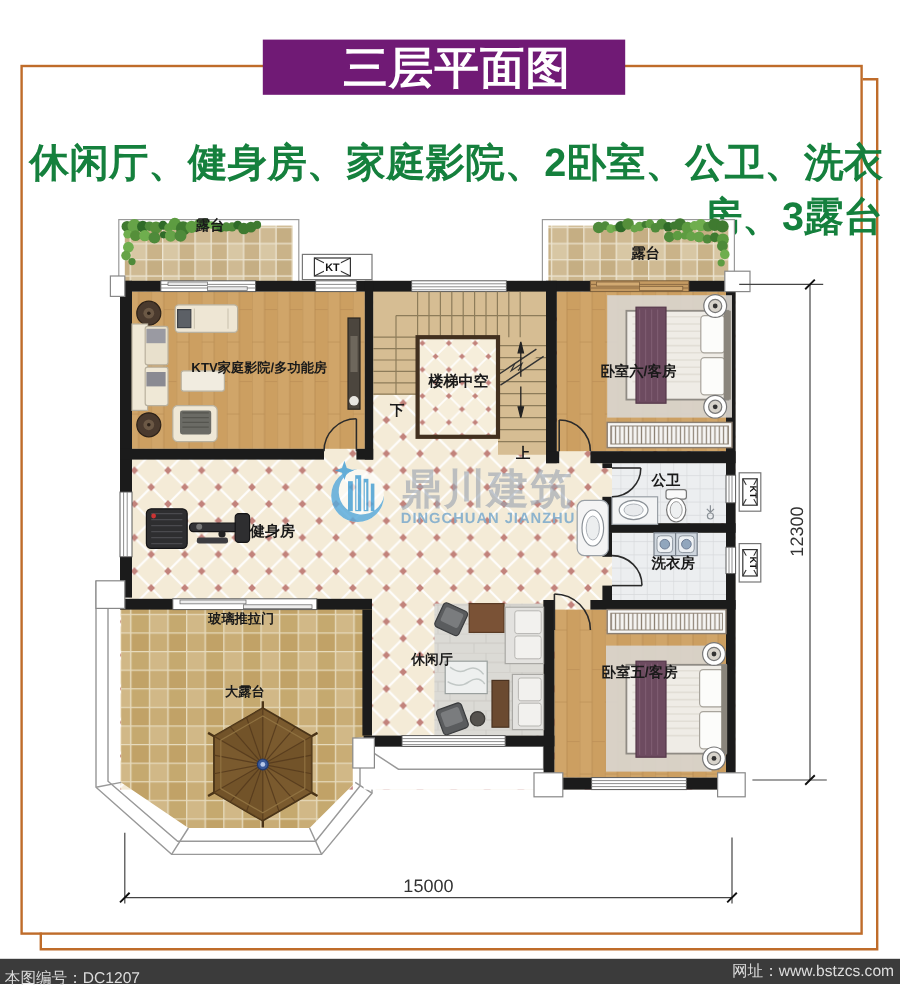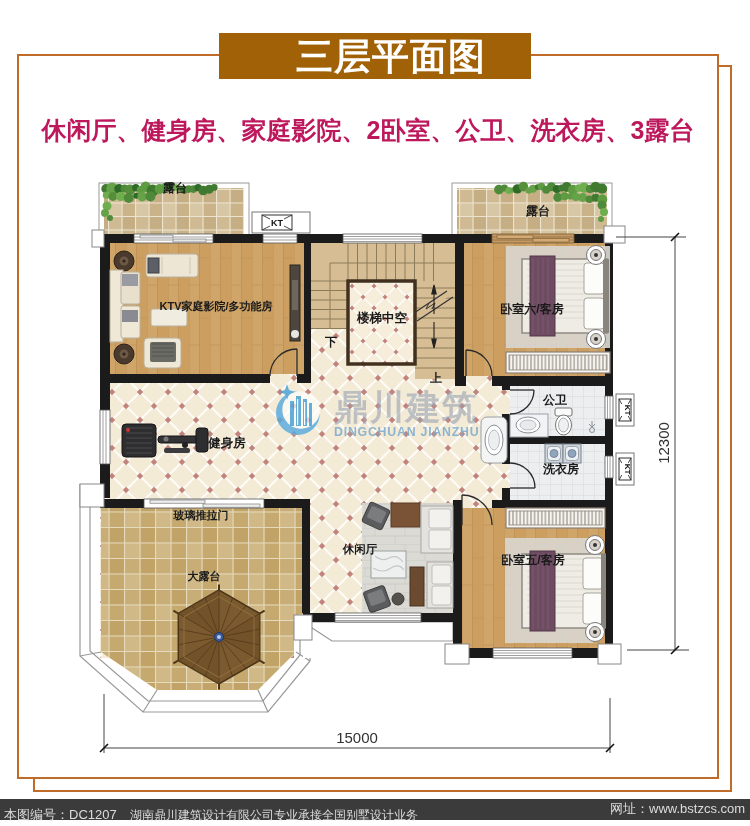--- a/index.html
+++ b/index.html
@@ -10,23 +10,23 @@
 <body>
 
 <div class="abs" style="left:17px;top:54px;width:702px;height:725px;border:2px solid #bf6c2a;box-sizing:border-box;"></div>
 
 <svg class="abs" style="left:0;top:0;" width="750" height="826" viewBox="0 0 750 826">
 <g stroke="#bf6c2a" stroke-width="2" fill="none">
 <path d="M719,66 L731,66 L731,791 L34,791 L34,777"></path>
 </g>
 </svg>
 
-<div class="abs" style="left:219px;top:33px;width:302px;height:46px;background:#a16207;color:#fff;font-size:37px;font-weight:bold;text-align:center;line-height:47px;letter-spacing:1px;text-indent:22px;padding-left:10px;">三层平面图</div>
-
-<div class="abs" style="left:0px;top:114px;width:736px;text-align:center;font-size:25px;font-weight:bold;color:#be185d;letter-spacing:0px;">休闲厅、健身房、家庭影院、2卧室、公卫、洗衣房、3露台</div>
+<div class="abs" style="left:219px;top:33px;width:302px;height:46px;background:#701a75;color:#fff;font-size:37px;font-weight:bold;text-align:center;line-height:47px;letter-spacing:1px;text-indent:22px;">三层平面图</div>
+
+<div class="abs" style="left:0px;top:114px;width:736px;text-align:right;font-size:33px;font-weight:bold;color:#15803d;letter-spacing:0px;">休闲厅、健身房、家庭影院、2卧室、公卫、洗衣房、3露台</div>
 
 <svg class="abs" style="left:0;top:0;" width="750" height="826" viewBox="0 0 750 826">
 <defs>
 <pattern id="diam" width="28" height="28" patternUnits="userSpaceOnUse">
   <rect width="28" height="28" fill="#f4ebd7"></rect>
   <path d="M0,0 L28,28 M28,0 L0,28" stroke="#ffffff" stroke-width="1.8" opacity="0.92"></path>
   <path d="M14,10.8 L17.2,14 L14,17.2 L10.8,14 Z" fill="#c2837c"></path>
   <path d="M0,-3.2 L3.2,0 L0,3.2 L-3.2,0 Z M28,-3.2 L31.2,0 L28,3.2 L24.8,0 Z M0,24.8 L3.2,28 L0,31.2 L-3.2,28 Z M28,24.8 L31.2,28 L28,31.2 L24.8,28 Z" fill="#c2837c"></path>
 </pattern>
 <pattern id="diam2" width="22" height="22" patternUnits="userSpaceOnUse">
@@ -605,15 +605,14 @@
 <path d="M671,241 L679,233 M671,654 L679,646"></path>
 </g>
 
 <text x="357" y="743" font-size="15" fill="#333" text-anchor="middle">15000</text>
 
 <text x="669" y="443" font-size="15" fill="#333" text-anchor="middle" transform="rotate(-90,669,443)">12300</text>
 </svg>
 
 <div class="abs" style="left:0px;top:799px;width:750px;height:21px;background:#3b3b3b;color:#dcdcdc;font-size:13px;">
 <span class="abs" style="left:4px;top:7px;">本图编号：DC1207</span>
-<span class="abs" style="left:130px;top:8px;font-size:12px;">湖南鼎川建筑设计有限公司专业承接全国别墅设计业务</span>
 <span class="abs" style="left:610px;top:1px;">网址：www.bstzcs.com</span>
 </div>
 
 </body></html>

